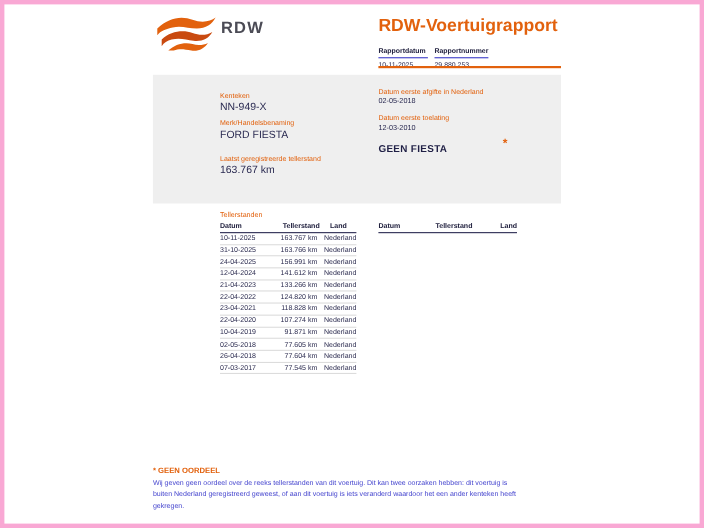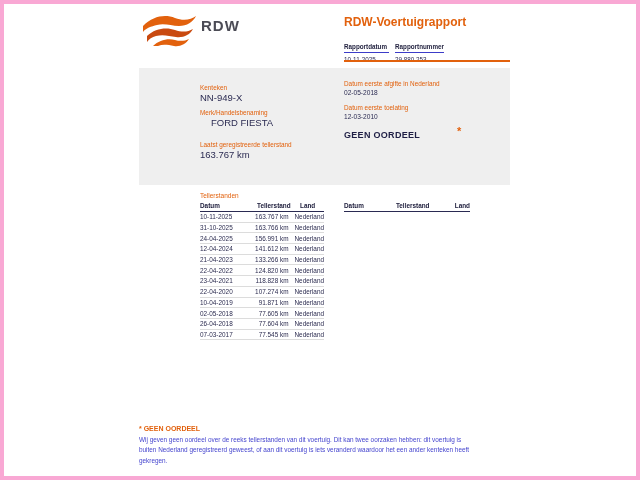--- a/index.html
+++ b/index.html
@@ -4,21 +4,21 @@
 <style>
   * { margin:0; padding:0; box-sizing:border-box; }
   html,body { background:#ffffff; }
   body { font-family:"Liberation Sans", sans-serif; }
   .page { position:relative; width:640px; height:480px; background:#fff; border:4px solid #f9a8d4; overflow:hidden; }
   .abs { position:absolute; }
 
   
   .logo { left:137px; top:8px; width:56px; height:38px; }
   .wordmark { left:197px; top:13px; font-size:15px; font-weight:bold; color:#4b4b55; letter-spacing:1px; }
-  .title { left:340px; top:11px; font-size:12px; font-weight:bold; color:#e2610d; }
+  .title { left:340px; top:11px; font-size:16px; font-weight:bold; color:#e2610d; }
   .meta-col { position:absolute; top:31px; }
   .meta-col.date { left:340px; }
   .meta-col.number { left:391px; }
   .meta-label { display:inline-block; font-size:6.3px; font-weight:bold; color:#1e1e3c; min-width:45px; border-bottom:1px solid #3c3cc8; padding-bottom:2px; }
   .meta-value { font-size:6.3px; color:#2b2b52; margin-top:3px; }
   .orange-rule { left:340px; top:56px; width:166px; height:2px; background:#e2610d; }
 
   
   .summary-panel { left:135px; top:64px; width:371px; height:117px; background:#efefef; }
   .fld { position:absolute; }
@@ -70,32 +70,32 @@
     <div class="meta-value">29.880.253</div>
   </div>
 
   <div class="abs orange-rule"></div>
 
   <div class="abs summary-panel">
     <div class="fld fld-label" style="left:61px; top:16px;">Kenteken</div>
     <div class="fld fld-value-lg" style="left:61px; top:24px;">NN-949-X</div>
 
     <div class="fld fld-label" style="left:61px; top:41px;">Merk/Handelsbenaming</div>
-    <div class="fld fld-value-lg" style="left:72px; top:49px;">FORD FIESTA</div>
+    <div class="fld fld-value-lg" style="left:61px; top:49px;">FORD FIESTA</div>
 
     <div class="fld fld-label" style="left:61px; top:73px;">Laatst geregistreerde tellerstand</div>
     <div class="fld fld-value-lg" style="left:61px; top:81px;">163.767 km</div>
 
     <div class="fld fld-label" style="left:205px; top:12px;">Datum eerste afgifte in Nederland</div>
     <div class="fld fld-value-sm" style="left:205px; top:21px;">02-05-2018</div>
 
     <div class="fld fld-label" style="left:205px; top:36px;">Datum eerste toelating</div>
     <div class="fld fld-value-sm" style="left:205px; top:45px;">12-03-2010</div>
 
-    <div class="oordeel">GEEN OORDEEL</div>
+    <div class="oordeel">GEEN FIESTA</div>
     <div class="asterisk">*</div>
   </div>
 
   <div class="abs section-label">Tellerstanden</div>
 
   <div class="abs table table1">
     <div class="thead">
       <div class="th c-datum">Datum</div>
       <div class="th c-teller">Tellerstand</div>
       <div class="th c-land">Land</div>

